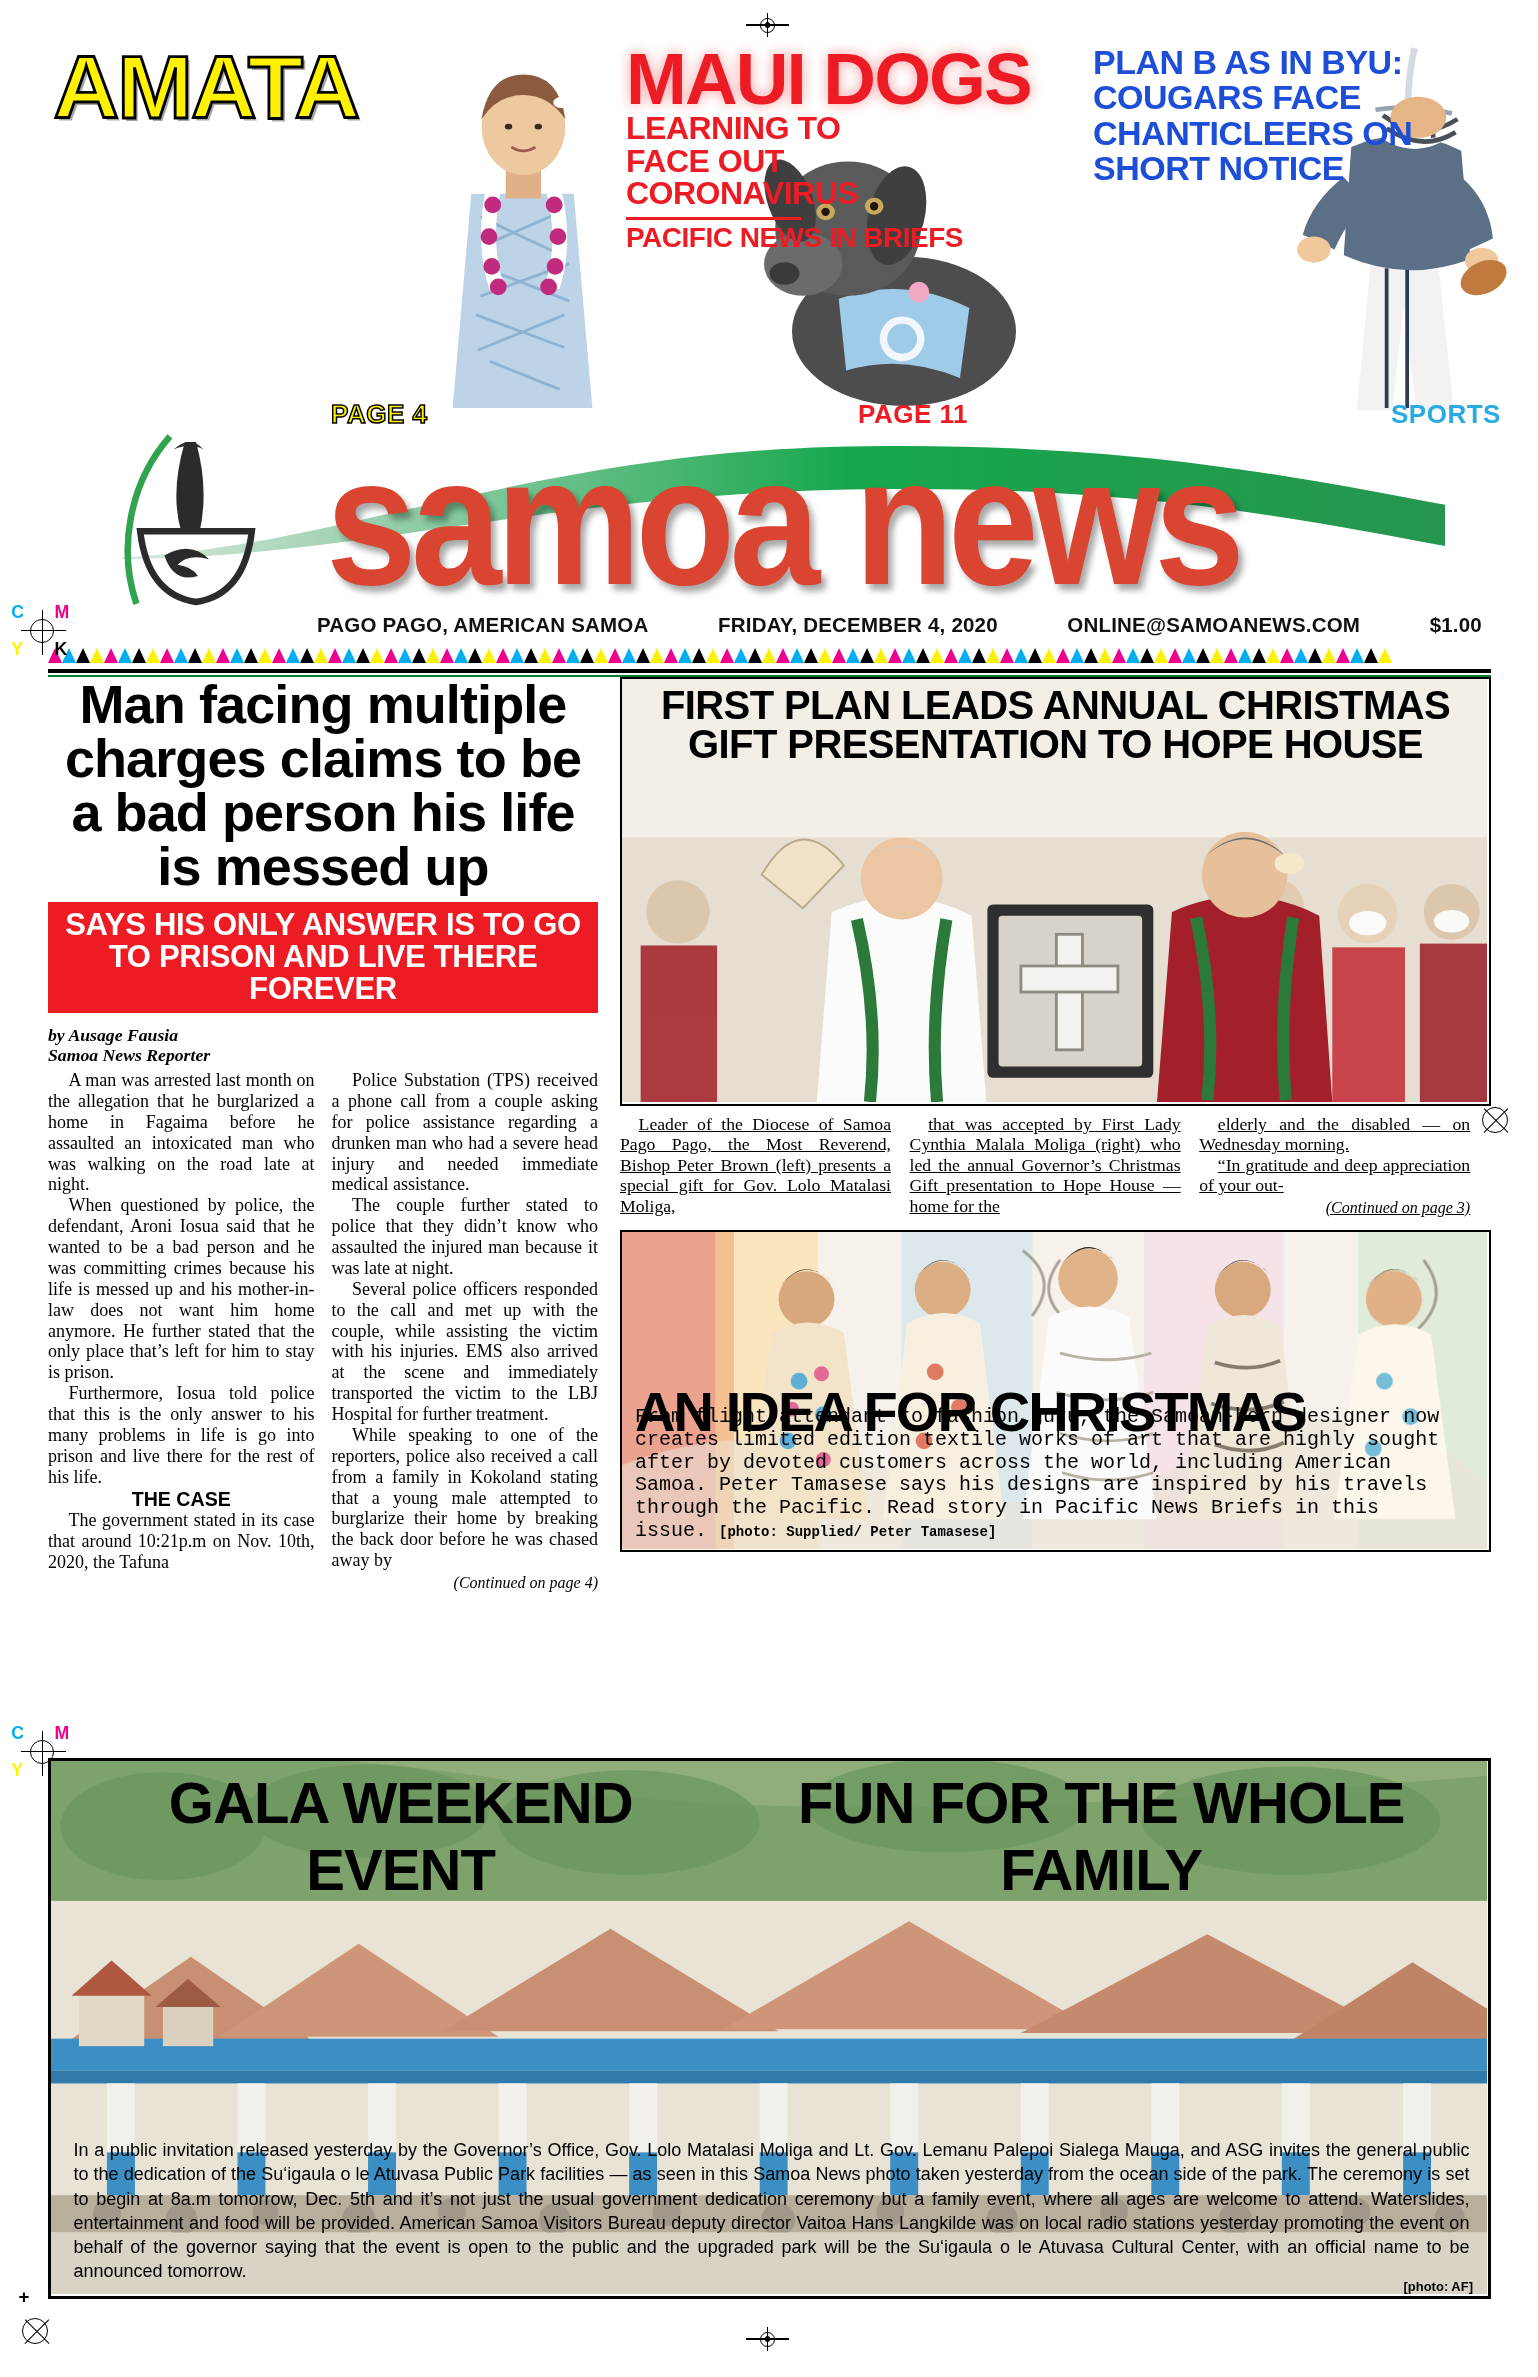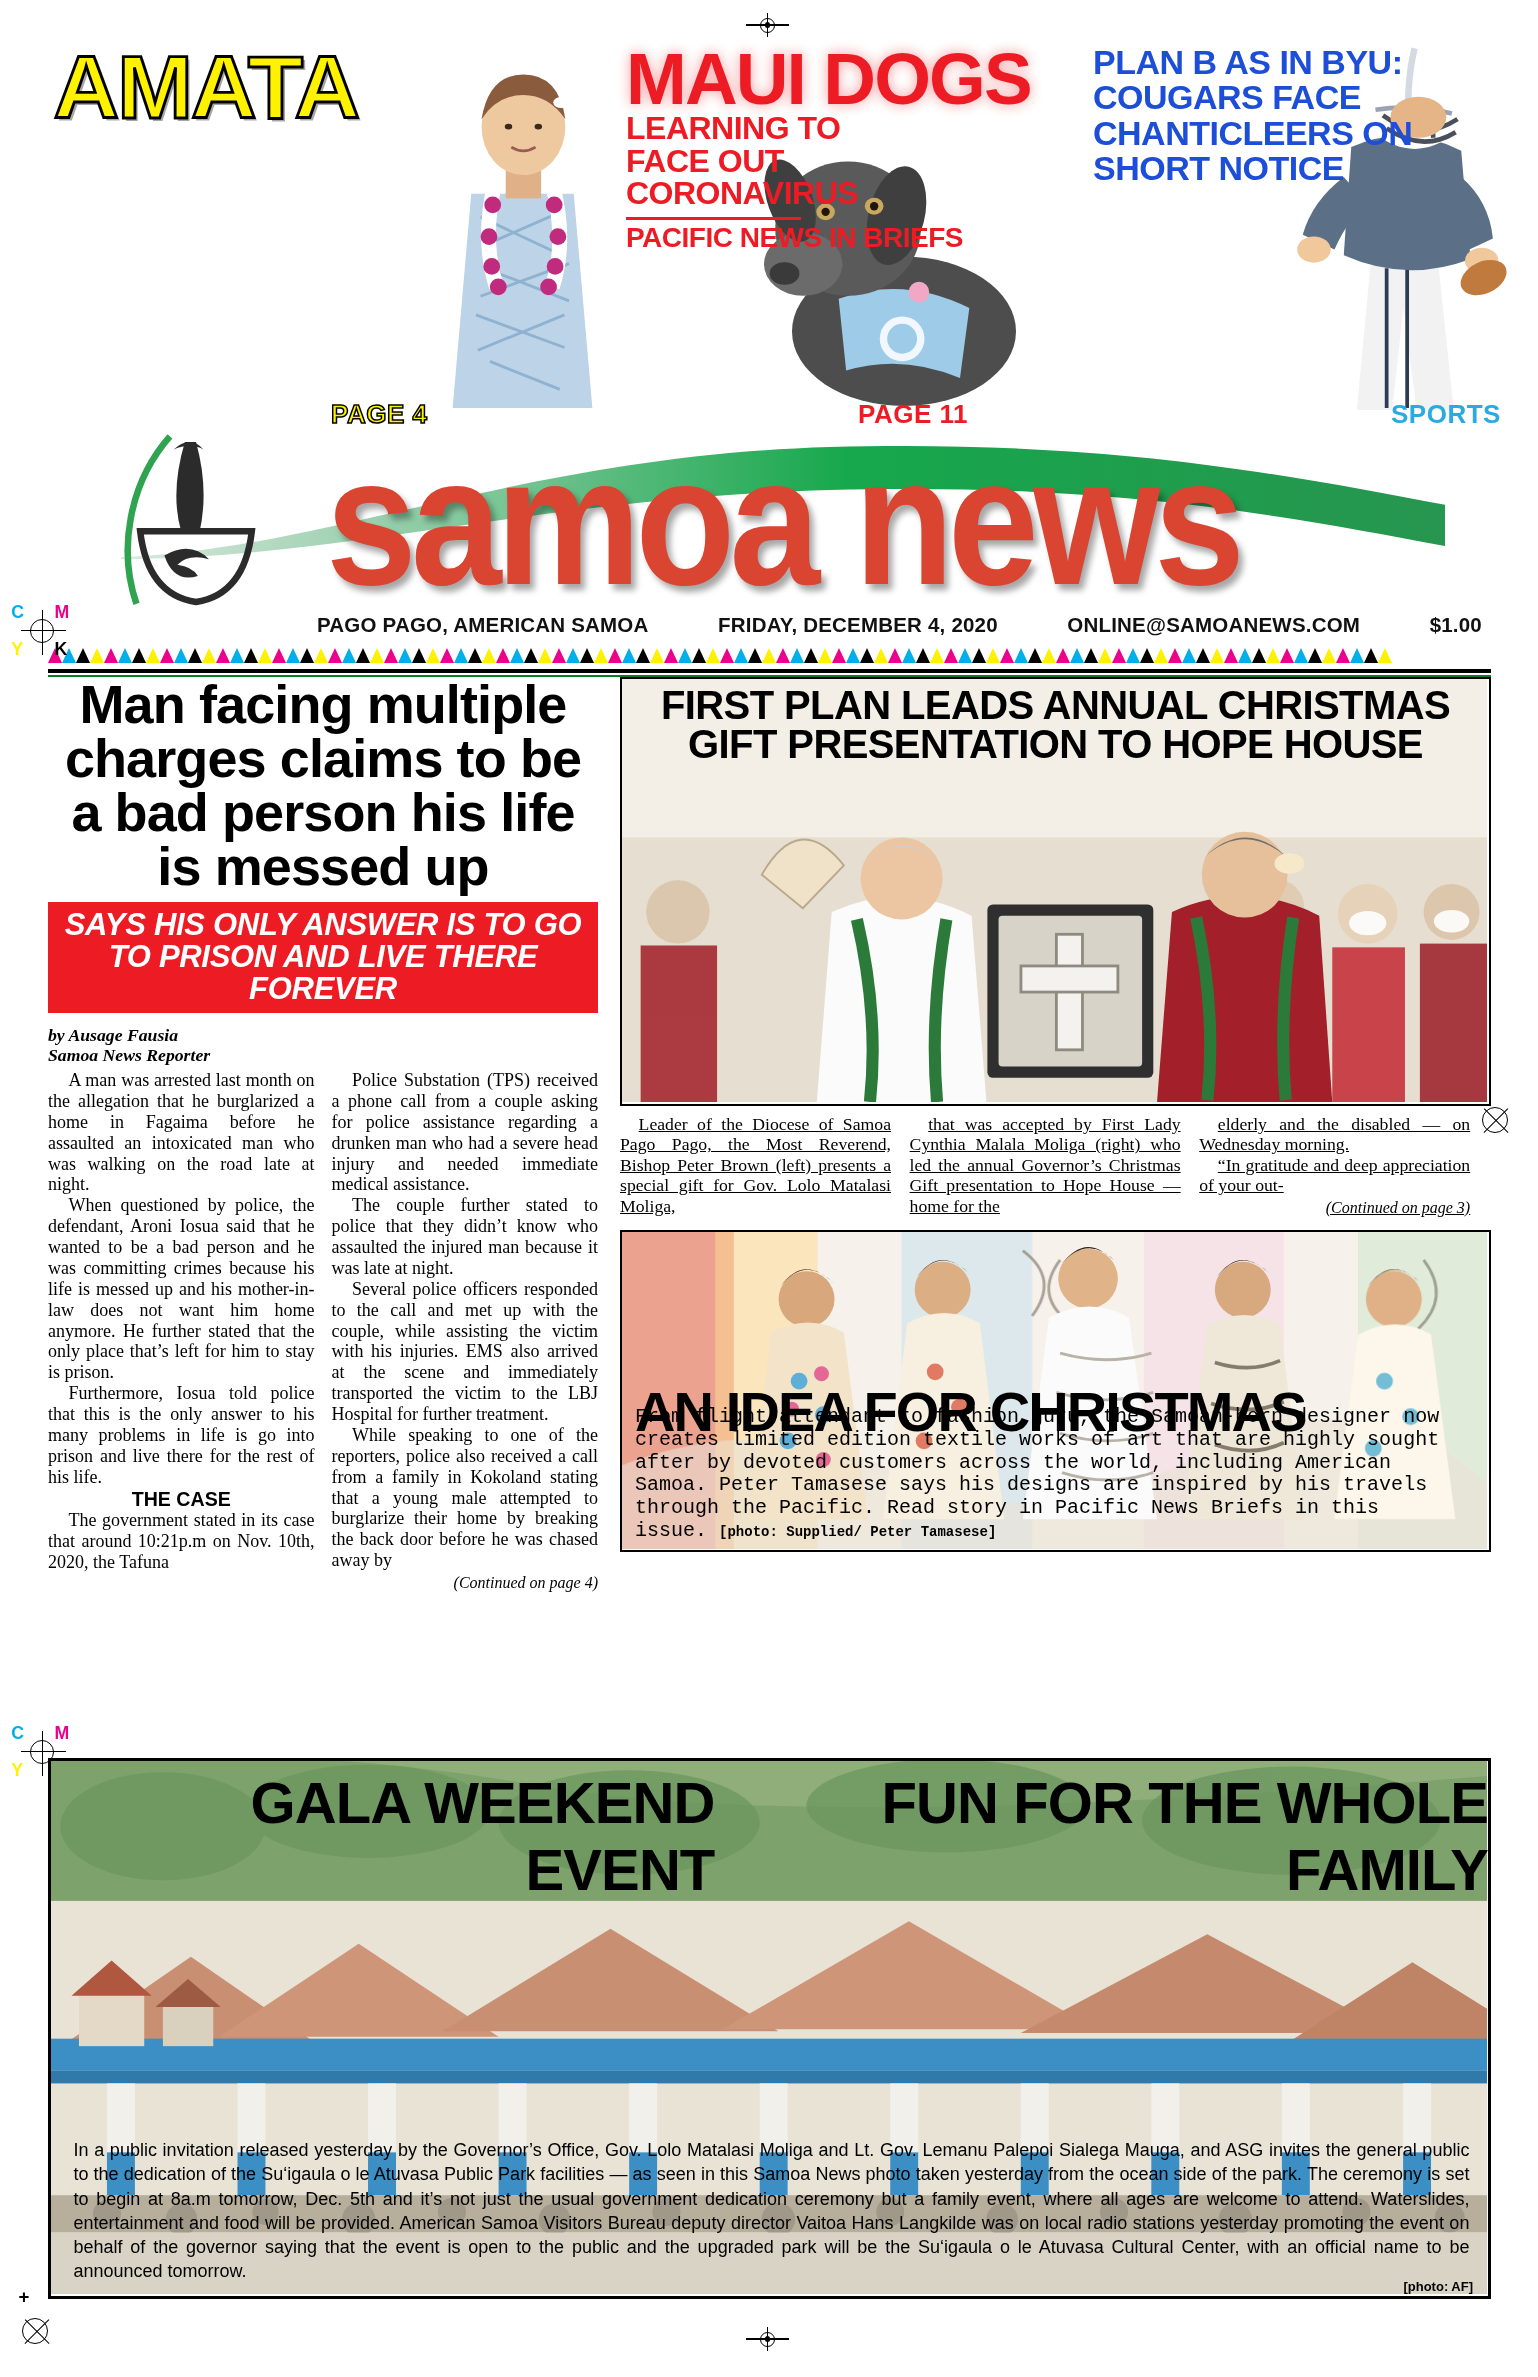--- a/index.html
+++ b/index.html
@@ -108,21 +108,20 @@
   #leftcol { position:absolute; left:0; top:7.5px; width:550px; }
   #mainhead {
     font-size:54px; font-weight:bold; line-height:1.0; text-align:center;
     letter-spacing:-0.9px; color:#000;
     font-family:"Liberation Sans Narrow","Liberation Sans",sans-serif;
   }
   #kicker {
     margin-top:9.3px; background:#ED1C24; color:#fff; padding:7.5px 9.3px 9.3px;
     font-size:31px; font-weight:bold; line-height:1.02; text-align:center;
     letter-spacing:-0.3px;
-    font-style:italic;
   }
   #byline { margin-top:11.2px; font-size:17.7px; font-weight:bold; font-style:italic;
             line-height:1.18; font-family:"Liberation Serif", serif; }
 
   .storycols { display:flex; gap:17px; margin-top:3.7px; }
   .storycol { width:267px; font-family:"Liberation Serif", serif;
               font-size:18px; line-height:1.16; text-align:justify;
               text-justify:inter-word; hyphens:auto; }
   .storycol p { text-indent:20.5px; margin:0; }
   .subhead { text-align:center; font-weight:bold; font-size:19.6px;
@@ -150,21 +149,21 @@
               color:#000; letter-spacing:-1.9px; line-height:1;
               font-family:"Liberation Sans Narrow","Liberation Sans",sans-serif; }
   #xmascap { position:absolute; left:13px; right:27px; bottom:7.5px; font-size:20px;
              line-height:1.14; color:#000; font-weight:normal;
              font-family:Liberation Mono, monospace; }
   .credit { font-size:14px; font-weight:bold; }
 
   
   #bottom { position:absolute; left:48px; top:1758px; width:1443px; height:541px;
             border:3.7px solid #000; overflow:hidden; }
-  #galahead { position:absolute; left:0; right:0; top:7.5px; text-align:right;
+  #galahead { position:absolute; left:0; right:0; top:7.5px; text-align:center;
               font-size:58px; font-weight:bold; color:#000; letter-spacing:-0.9px;
               font-family:"Liberation Sans Narrow","Liberation Sans",sans-serif;
               display:flex; justify-content:space-around;margin-left:36px; }
   #galacap { position:absolute; left:22.4px; right:18.6px; bottom:13px;
              font-size:18px; line-height:1.34; color:#000;
              font-family:"Liberation Sans Narrow","Liberation Sans",sans-serif;
              text-align:justify; }
   #galacap .ind { text-indent:32px; }
   #galacredit { position:absolute; right:15px; bottom:1.9px; font-size:13px; font-weight:bold; }
 </style>

